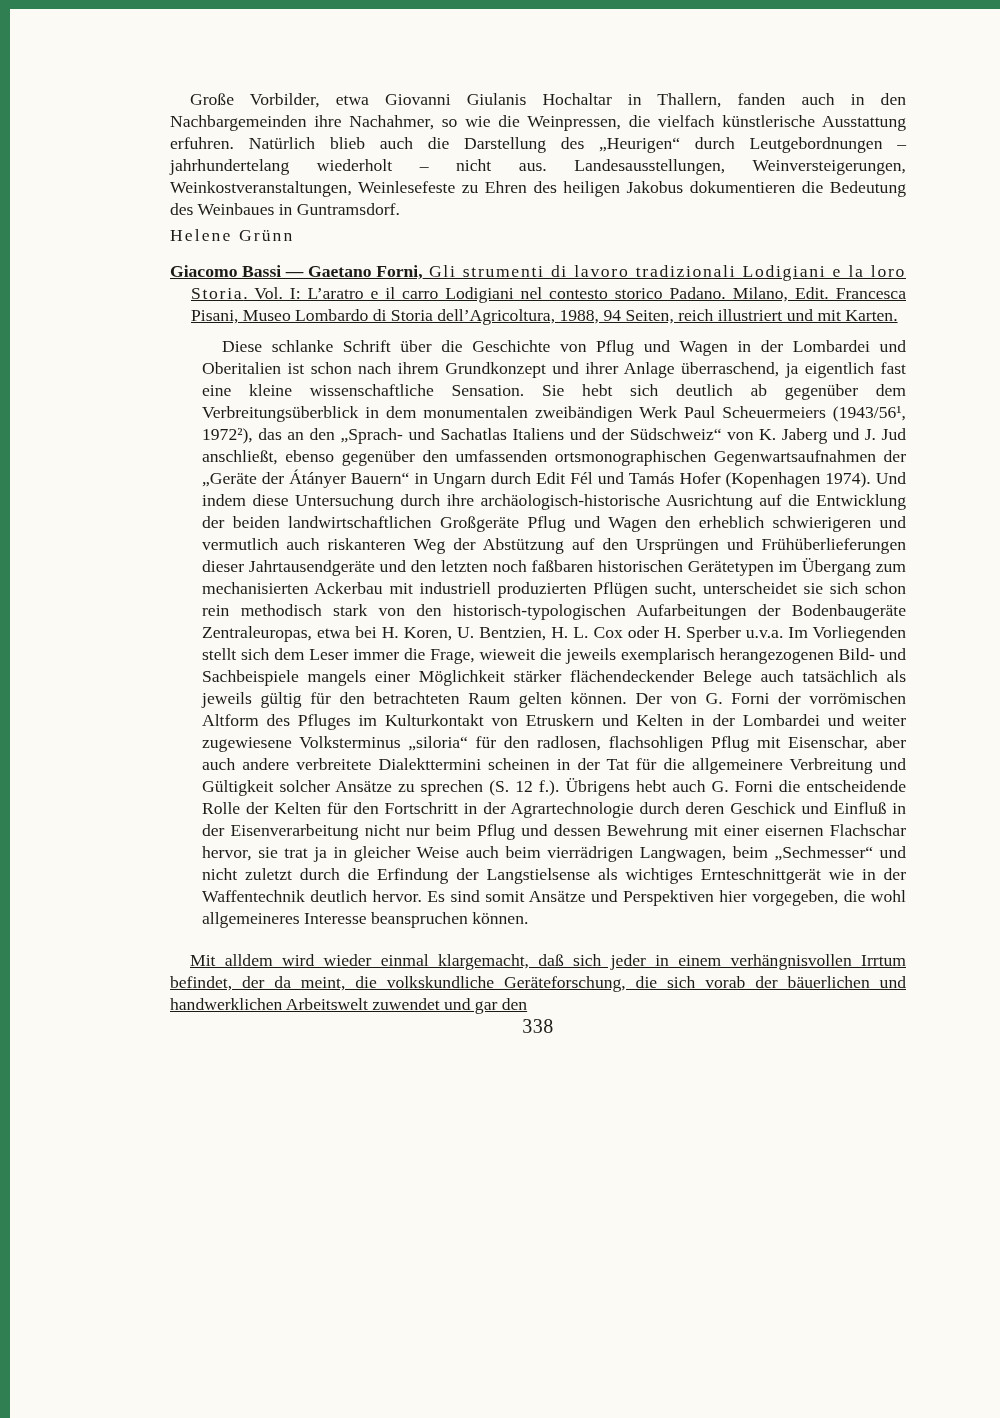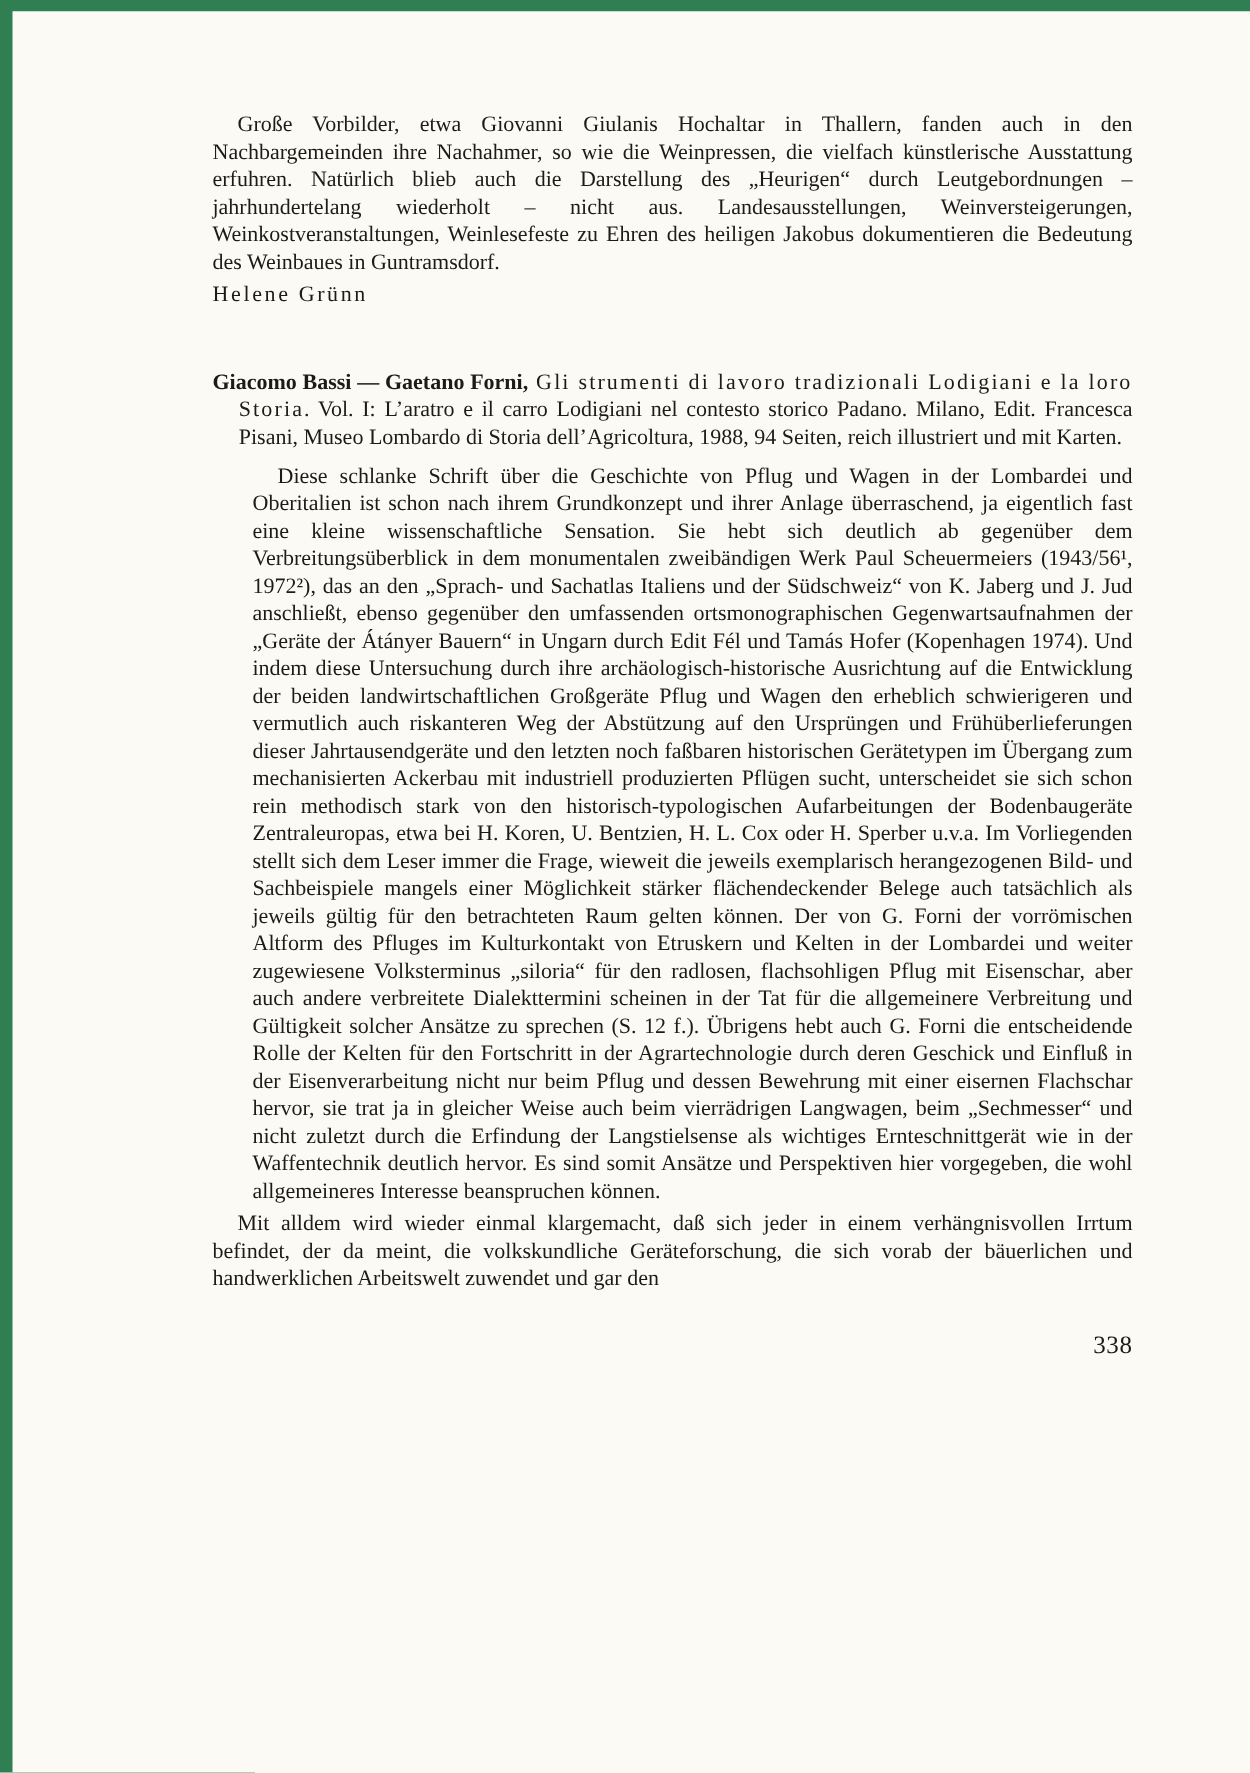--- a/index.html
+++ b/index.html
@@ -33,33 +33,33 @@
     text-align: justify;
   }
   p { margin: 0; }
   .indent { text-indent: 20px; }
   .signature {
     margin-top: 4px;
     text-align: left;
     letter-spacing: 2.1px;
   }
   .review-heading {
-    margin-top: 48px;
+    margin-top: 14px;
     text-indent: -21px;
     padding-left: 21px;
+    text-decoration: underline;
   }
   .bold { font-weight: bold; }
   .spaced { letter-spacing: 1.7px; }
   .review-body { margin-top: 9px; margin-left: 32px; }
-  .closing-para { margin-top: 4px; }
+  .closing-para { margin-top: 20px; text-decoration: underline; }
   .page-number {
-    margin-top: 32px;
     font-size: 20px;
     letter-spacing: 0.5px;
-    text-align: right;
+    text-align: center;
   }
 </style>
 </head>
 <body>
 
 <div class="page">
   <div class="content">
 
     <p class="indent">Große Vorbilder, etwa Giovanni Giulanis Hochaltar in Thallern, fanden auch in den Nachbargemeinden ihre Nachahmer, so wie die Weinpressen, die vielfach künstlerische Ausstattung erfuhren. Natürlich blieb auch die Darstellung des „Heurigen“ durch Leutgebordnungen – jahrhundertelang wiederholt – nicht aus. Landesausstellungen, Weinversteigerungen, Weinkostveranstaltungen, Weinlesefeste zu Ehren des heiligen Jakobus dokumentieren die Bedeutung des Weinbaues in Guntramsdorf.</p>
 

